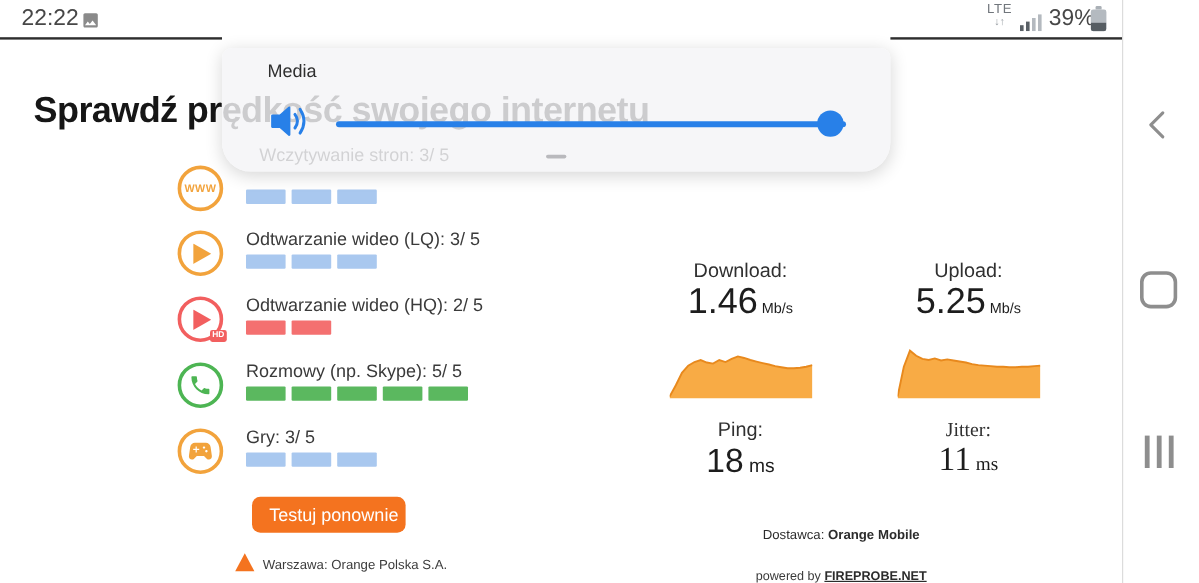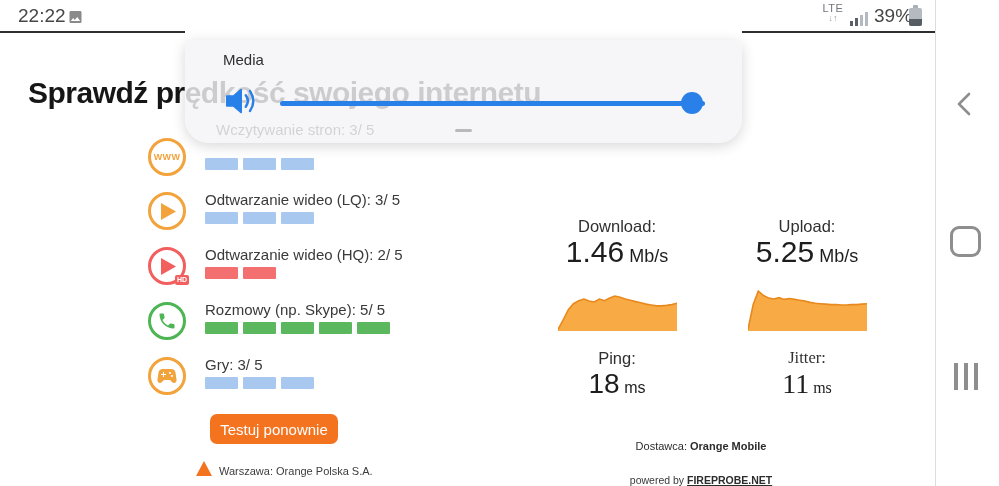--- a/index.html
+++ b/index.html
@@ -47,30 +47,30 @@
   .item-icon{left:148px;width:32px;height:32px;border-radius:50%;border:3px solid #f2a33c;
              display:flex;align-items:center;justify-content:center;}
   .item-label{left:205px;font-size:15px;color:#3a3a3a;}
   .bars{left:205px;display:flex;gap:5px;}
   .bars .bar{width:33px;height:12px;border-radius:1px;}
   .www-txt{font-size:9px;font-weight:bold;color:#f2a33c;letter-spacing:.3px;}
   .hd-badge{position:absolute;right:-6px;bottom:-3px;background:#f25f5f;color:#fff;
             font-size:7px;font-weight:bold;padding:1px 2px;border-radius:2px;line-height:8px;}
 
   #retest-btn{left:210px;top:414px;width:128px;height:30px;background:#f4731f;border:none;
-     border-radius:7px;color:#fff;font-size:15px;font-family:inherit;cursor:pointer;}
+     border-radius:7px;color:#fff;font-size:15px;font-family:inherit;cursor:pointer;text-align:right;}
   #loc-tri{left:196px;top:461px;width:0;height:0;border-left:8px solid transparent;
      border-right:8px solid transparent;border-bottom:15px solid #f4731f;}
   #loc-note{left:219px;top:465px;font-size:11px;color:#3c3c3c;}
 
   
   .res-group{text-align:center;width:160px;}
   .res-label{font-size:16.5px;color:#303030;line-height:20px;}
   .res-value{font-size:30px;color:#1d1d1d;line-height:32px;}
-  .res-unit{font-size:18px;color:#1d1d1d;}
+  .res-unit{font-size:12px;color:#1d1d1d;}
   #dl-group{left:537px;top:216px;}
   #ul-group{left:727px;top:216px;}
   #ping-group{left:537px;top:348px;}
   #jit-group{left:727px;top:348px;font-family:Liberation Serif, serif;}
   .spark{margin-top:12px;}
   #provider{left:541px;top:440px;width:320px;text-align:center;font-size:11px;color:#2c2c2c;}
   #provider b{font-weight:bold;}
   #powered{left:541px;top:474px;width:320px;text-align:center;font-size:10.5px;color:#3a3a3a;}
   #powered a{color:#2c2c2c;font-weight:bold;text-decoration:underline;}
 </style>

